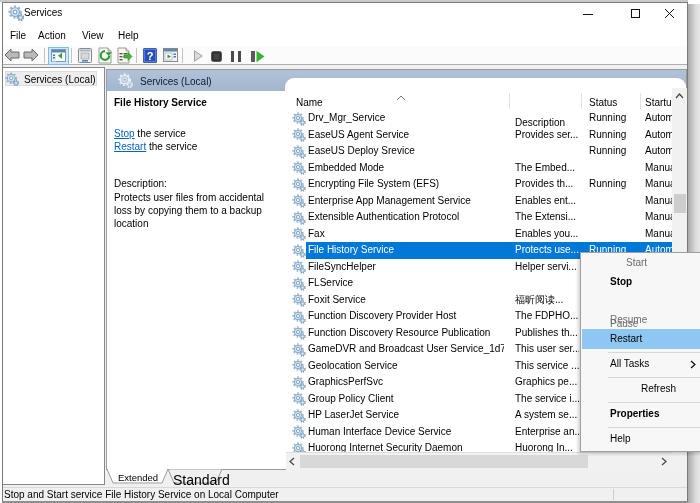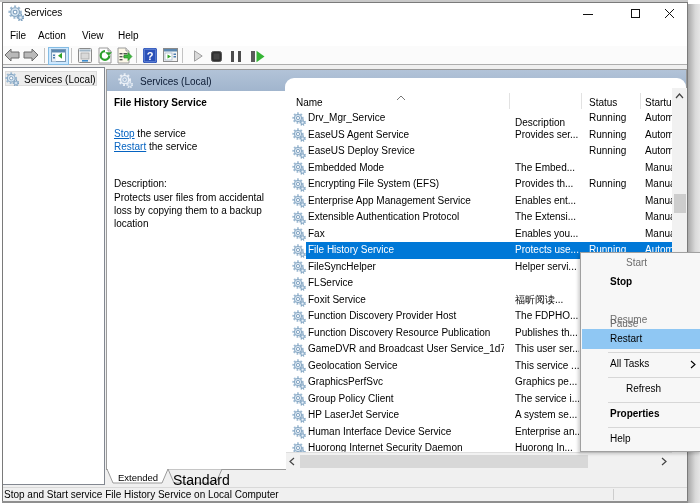--- a/index.html
+++ b/index.html
@@ -304,21 +304,21 @@
   </svg>
 <div class="abs" style="left:300px;top:455px;width:288px;height:13px;background:#d8d8d8;"></div>
 
 <div class="abs" style="left:580px;top:252px;width:122px;height:200px;background:#f7f7f7;border:1px solid #a0a0a0;box-shadow:-2px 2px 3px rgba(0,0,0,0.18);"></div>
 <div style="position:absolute;left:582px;top:253px;width:118px;height:19px;line-height:19px;padding-left:44px;font-size:10px;color:#6d6d6d;">Start</div>
 <div style="position:absolute;left:582px;top:272px;width:118px;height:19px;line-height:19px;padding-left:28px;font-size:10px;color:#000;font-weight:bold;">Stop</div>
 <div style="position:absolute;left:582px;top:291px;width:118px;height:19px;line-height:19px;padding-left:28px;font-size:10px;color:#6d6d6d;margin-top:23px;">Pause</div>
 <div style="position:absolute;left:582px;top:310px;width:118px;height:19px;line-height:19px;padding-left:28px;font-size:10px;color:#6d6d6d;">Resume</div>
 <div style="position:absolute;left:582px;top:329px;width:118px;height:20px;background:#8fc7f3;line-height:20px;padding-left:28px;font-size:10px;color:#000;">Restart</div>
 <div style="position:absolute;left:582px;top:354px;width:118px;height:20px;line-height:20px;padding-left:28px;font-size:10px;color:#000;">All Tasks</div>
-<div style="position:absolute;left:582px;top:379px;width:94px;height:19px;line-height:19px;padding-left:44px;font-size:10px;color:#000;">Refresh</div>
+<div style="position:absolute;left:582px;top:379px;width:94px;height:19px;line-height:19px;padding-left:28px;font-size:10px;color:#000;text-align:right;">Refresh</div>
 <div style="position:absolute;left:582px;top:404px;width:118px;height:19px;line-height:19px;padding-left:28px;font-size:10px;color:#000;font-weight:bold;">Properties</div>
 <div style="position:absolute;left:582px;top:429px;width:118px;height:19px;line-height:19px;padding-left:28px;font-size:10px;color:#000;">Help</div>
 <div style="position:absolute;left:608px;top:351.5px;width:92px;height:1px;background:#d7d7d7;"></div>
 <div style="position:absolute;left:608px;top:376.5px;width:92px;height:1px;background:#d7d7d7;"></div>
 <div style="position:absolute;left:608px;top:401.5px;width:92px;height:1px;background:#d7d7d7;"></div>
 <div style="position:absolute;left:608px;top:426.5px;width:92px;height:1px;background:#d7d7d7;"></div>
 <svg style="position:absolute;left:690px;top:360px" width="6" height="9" viewBox="0 0 6 9">
     <path d="M1 1 L5 4.5 L1 8" fill="none" stroke="#000" stroke-width="1.1"></path>
   </svg>
 

